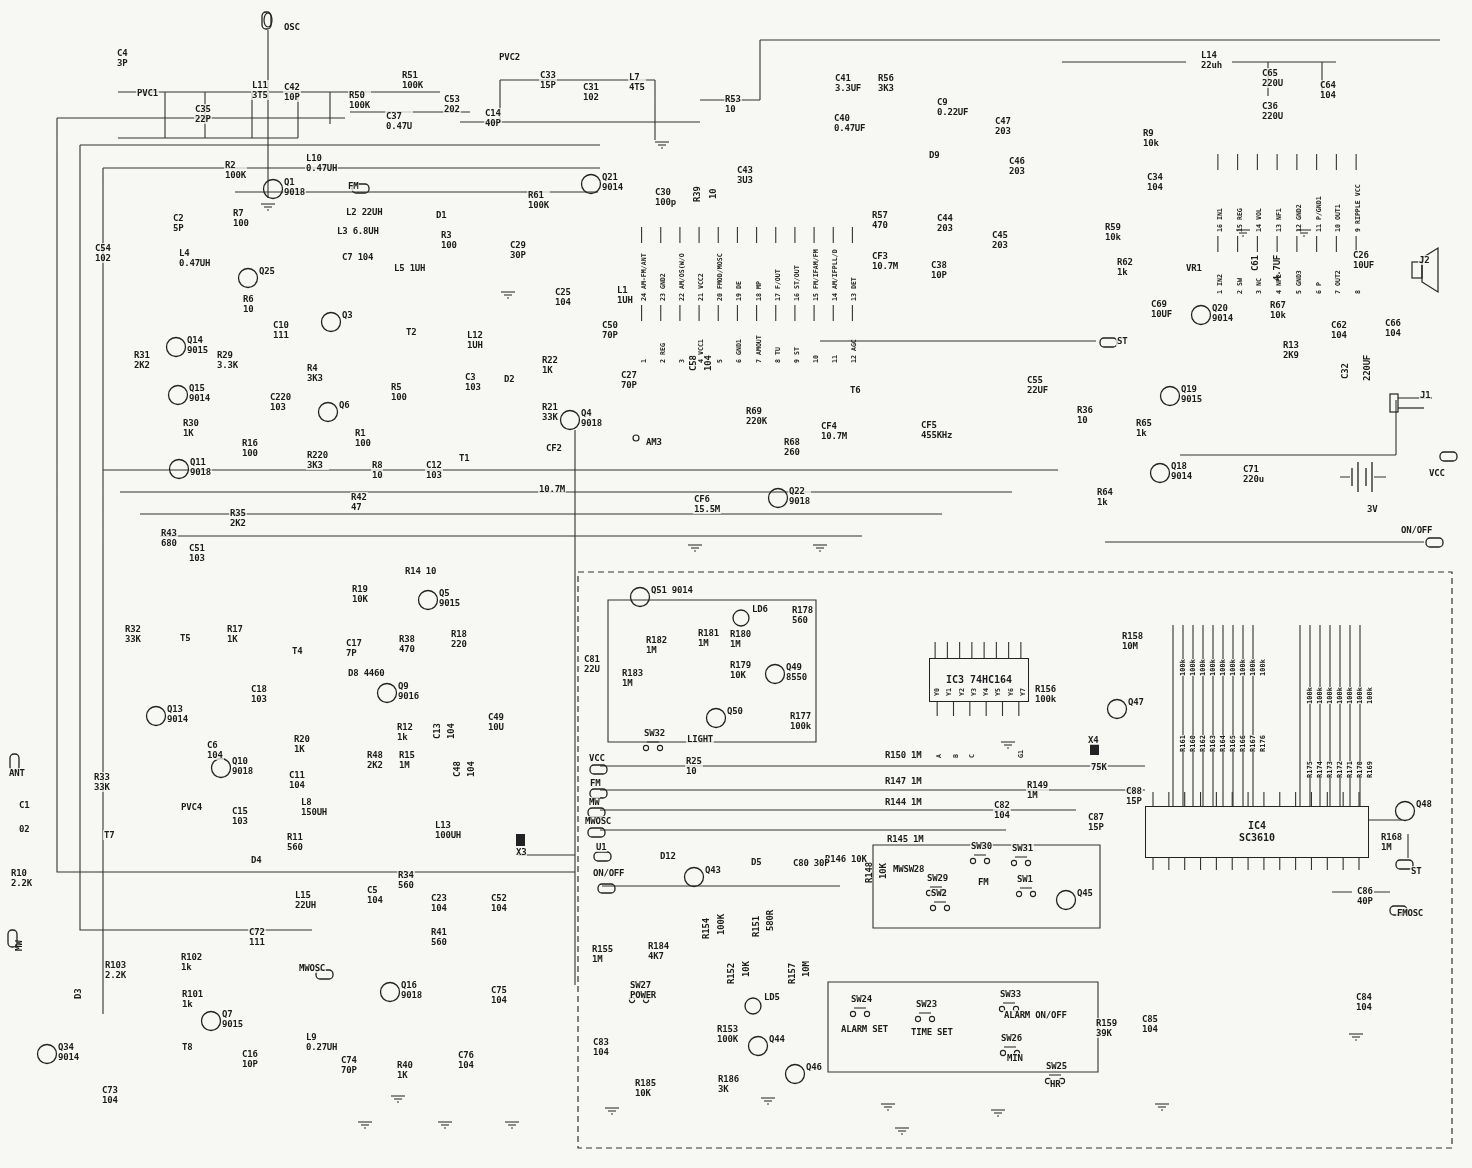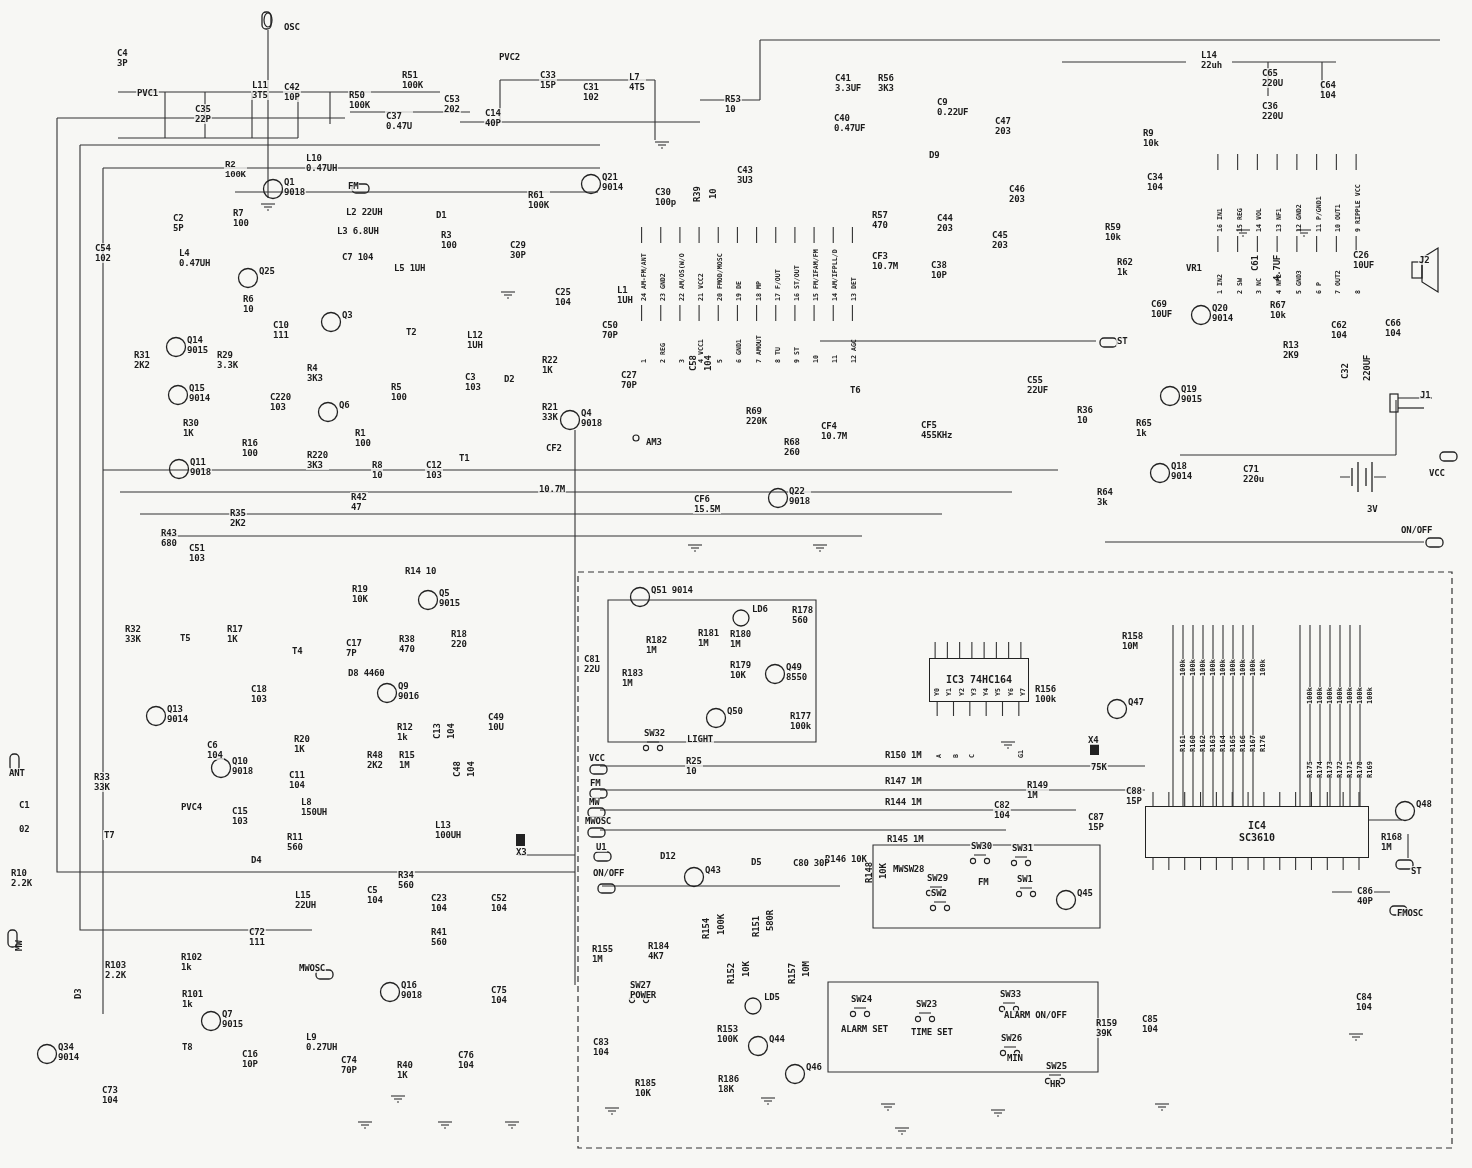--- a/index.html
+++ b/index.html
@@ -323,21 +323,21 @@
 3.3UF</span>
     <span class="lbl" style="left: 877px; top: 73px;">R56
 3K3</span>
     <span class="lbl" style="left: 833px; top: 113px;">C40
 0.47UF</span>
     <span class="lbl" style="left: 936px; top: 97px;">C9
 0.22UF</span>
     <span class="lbl" style="left: 994px; top: 116px;">C47
 203</span>
     <span class="lbl" style="left: 928px; top: 150px;">D9</span>
-    <span class="lbl" style="left: 1008px; top: 184px;">C46
+    <span class="lbl" style="left: 1008px; top: 156px;">C46
 203</span>
     <span class="lbl" style="left: 1142px; top: 128px;">R9
 10k</span>
     <span class="lbl" style="left: 1146px; top: 172px;">C34
 104</span>
     <span class="lbl" style="left: 1200px; top: 50px;">L14
 22uh</span>
     <span class="lbl" style="left: 1261px; top: 68px;">C65
 220U</span>
     <span class="lbl" style="left: 1261px; top: 101px;">C36
@@ -347,21 +347,21 @@
     <span class="lbl" style="left: 1104px; top: 222px;">R59
 10k</span>
     <span class="lbl" style="left: 1116px; top: 257px;">R62
 1k</span>
     <span class="lbl" style="left: 1185px; top: 263px;">VR1</span>
     <span class="lbl v" style="left: 1250px; top: 272px;">C61</span>
     <span class="lbl v" style="left: 1272px; top: 282px;">4.7UF</span>
     <span class="lbl" style="left: 1352px; top: 250px;">C26
 10UF</span>
     <span class="lbl" style="left: 1418px; top: 255px;">J2</span>
-    <span class="lbl" style="left: 224px; top: 160px; font-family: Liberation Mono, monospace;">R2
+    <span class="lbl" style="left: 224px; top: 160px;">R2
 100K</span>
     <span class="lbl" style="left: 283px; top: 177px;">Q1
 9018</span>
     <span class="lbl" style="left: 305px; top: 153px;">L10
 0.47UH</span>
     <span class="lbl" style="left: 347px; top: 181px;">FM</span>
     <span class="lbl" style="left: 527px; top: 190px;">R61
 100K</span>
     <span class="lbl" style="left: 601px; top: 172px;">Q21
 9014</span>
@@ -674,21 +674,21 @@
     <span class="lbl v" style="left: 751px; top: 938px;">R151</span>
     <span class="lbl v" style="left: 765px; top: 932px;">580R</span>
     <span class="lbl v" style="left: 787px; top: 985px;">R157</span>
     <span class="lbl v" style="left: 801px; top: 978px;">10M</span>
     <span class="lbl" style="left: 763px; top: 992px;">LD5</span>
     <span class="lbl" style="left: 716px; top: 1024px;">R153
 100K</span>
     <span class="lbl" style="left: 768px; top: 1034px;">Q44</span>
     <span class="lbl" style="left: 805px; top: 1062px;">Q46</span>
     <span class="lbl" style="left: 717px; top: 1074px;">R186
-18K</span>
+3K</span>
     <span class="lbl" style="left: 850px; top: 994px;">SW24</span>
     <span class="lbl" style="left: 840px; top: 1024px;">ALARM SET</span>
     <span class="lbl" style="left: 915px; top: 999px;">SW23</span>
     <span class="lbl" style="left: 910px; top: 1027px;">TIME SET</span>
     <span class="lbl" style="left: 999px; top: 989px;">SW33</span>
     <span class="lbl" style="left: 1003px; top: 1010px;">ALARM ON/OFF</span>
     <span class="lbl" style="left: 1000px; top: 1033px;">SW26</span>
     <span class="lbl" style="left: 1006px; top: 1053px;">MIN</span>
     <span class="lbl" style="left: 1045px; top: 1061px;">SW25</span>
     <span class="lbl" style="left: 1049px; top: 1079px;">HR</span>
@@ -719,21 +719,21 @@
     <span class="lbl v" style="left: 1362px; top: 382px;">220UF</span>
     <span class="lbl" style="left: 1384px; top: 318px;">C66
 104</span>
     <span class="lbl" style="left: 1180px; top: 384px;">Q19
 9015</span>
     <span class="lbl" style="left: 1135px; top: 418px;">R65
 1k</span>
     <span class="lbl" style="left: 1170px; top: 461px;">Q18
 9014</span>
     <span class="lbl" style="left: 1096px; top: 487px;">R64
-3k</span>
+1k</span>
     <span class="lbl" style="left: 1242px; top: 464px;">C71
 220u</span>
     <span class="lbl" style="left: 1419px; top: 390px;">J1</span>
     <span class="lbl" style="left: 1428px; top: 468px;">VCC</span>
     <span class="lbl" style="left: 1366px; top: 504px;">3V</span>
     <span class="lbl" style="left: 1400px; top: 525px;">ON/OFF</span>
     <span class="pin" style="left: 639.583px; top: 301px;">24 AM-FM/ANT</span>
     <span class="pin" style="left: 658.75px; top: 301px;">23 GND2</span>
     <span class="pin" style="left: 677.917px; top: 301px;">22 AM/OS(W/O</span>
     <span class="pin" style="left: 697.083px; top: 301px;">21 VCC2</span>

